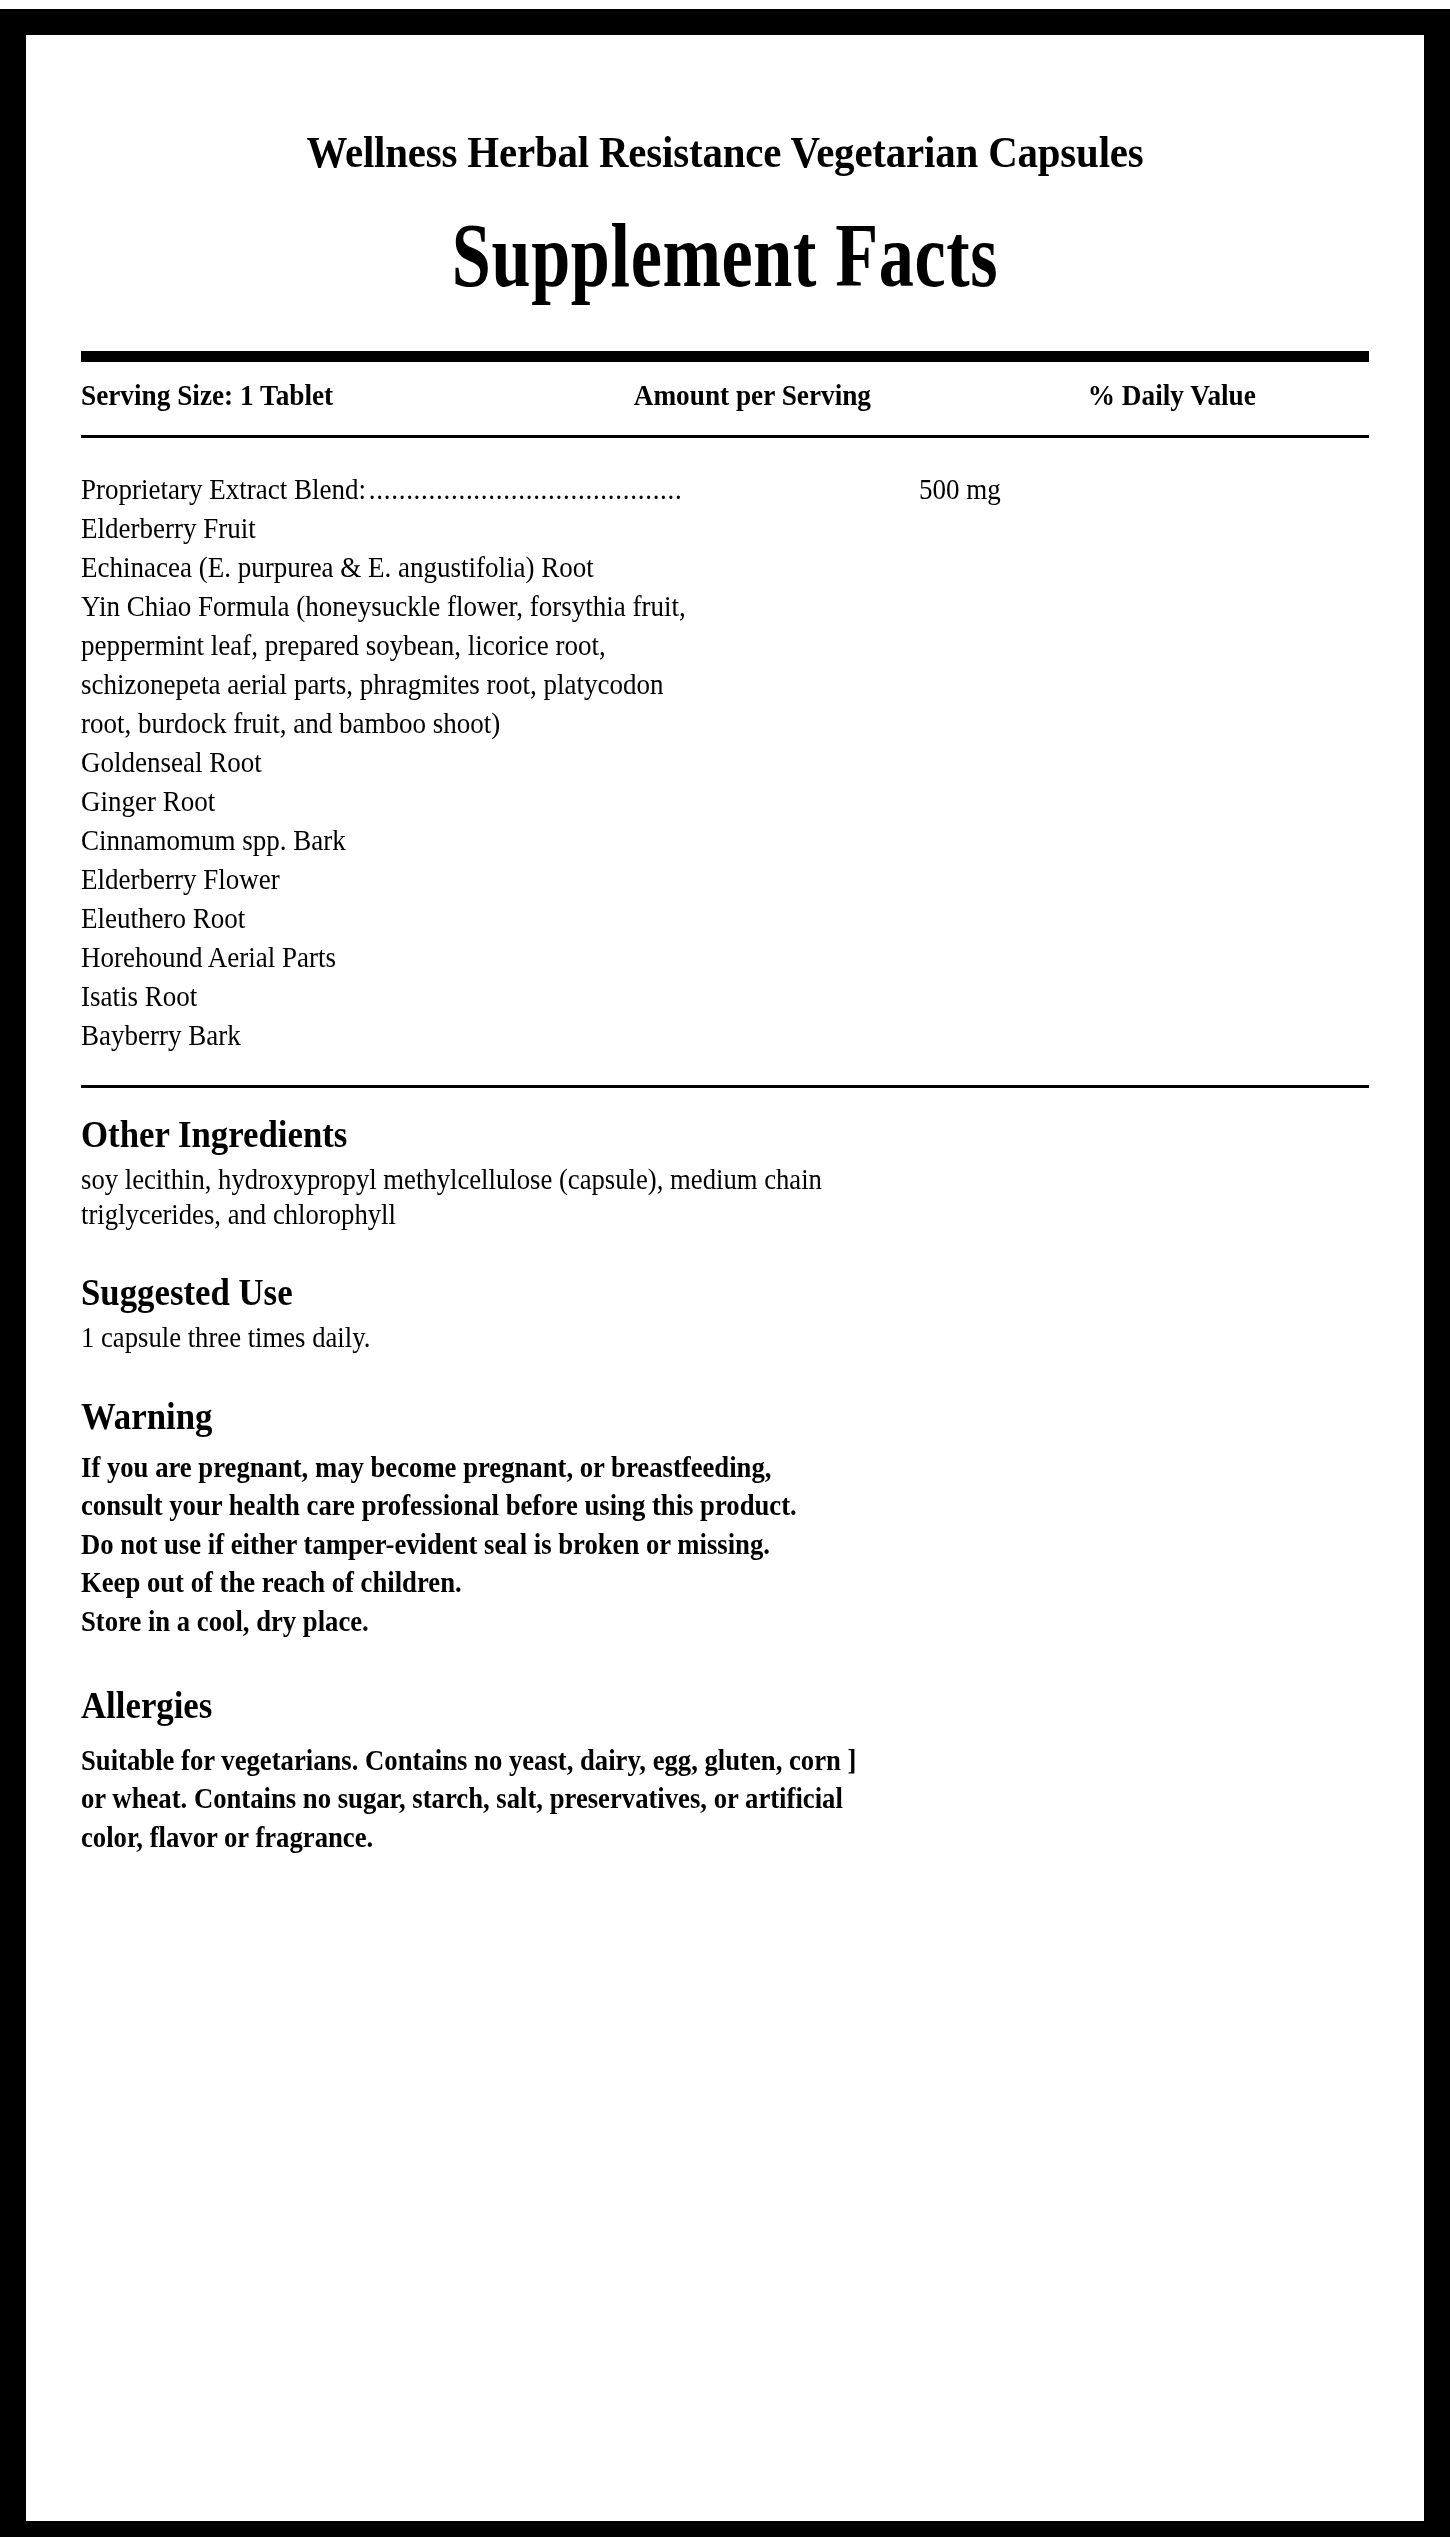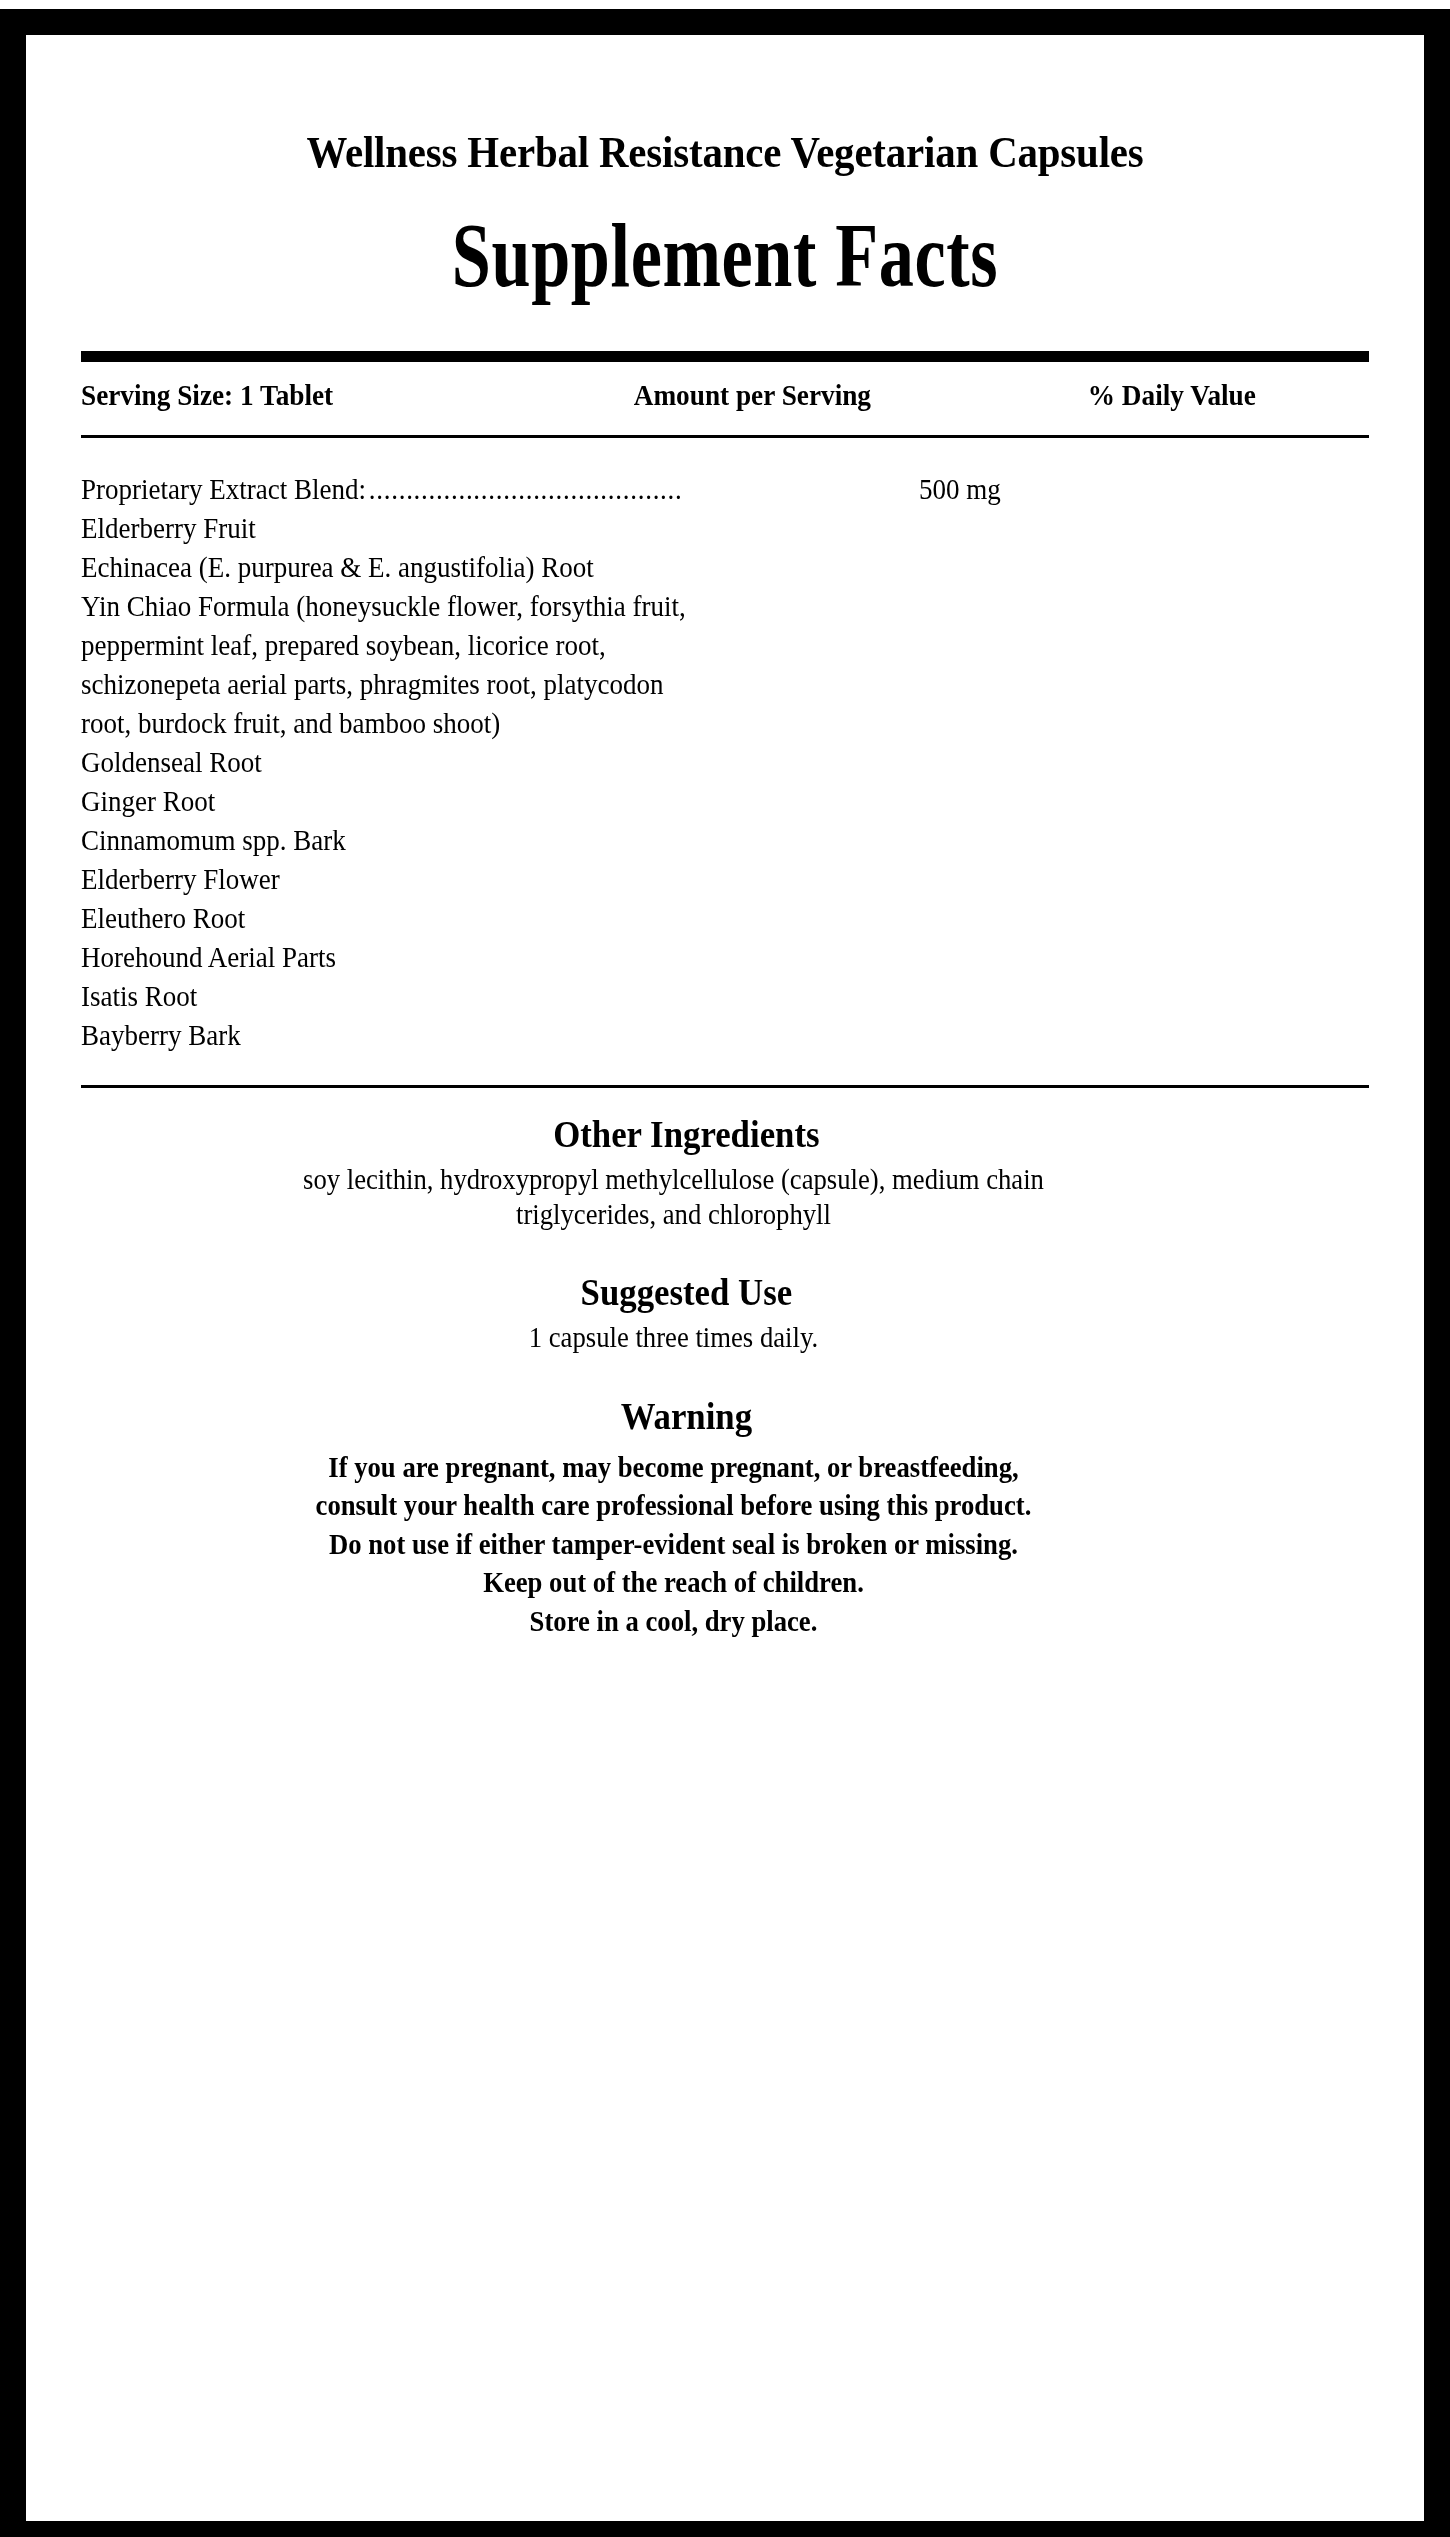--- a/index.html
+++ b/index.html
@@ -108,21 +108,21 @@
   .blend-dots {
     flex: 1 1 auto;
     overflow: hidden;
     white-space: nowrap;
     letter-spacing: 0.8px;
     margin: 0 3.2px;
   }
   .blend-amt { flex: 0 0 auto; padding-right: 266px; }
 
   
-  .section { color: #000; text-align: center; }
+  .section { color: #000; }
   .section-heading {
     margin: 0;
     font-size: 37px;
     font-weight: bold;
     line-height: 1.1;
     transform: scaleX(0.94);
     transform-origin: left top;
     white-space: nowrap;
   }
   .section-body {
@@ -211,16 +211,24 @@
       <h3 class="section-heading">Warning</h3>
       <div class="section-body bold">
           <div class="body-line">If you are pregnant, may become pregnant, or breastfeeding,</div>
           <div class="body-line">consult your health care professional before using this product.</div>
           <div class="body-line">Do not use if either tamper-evident seal is broken or missing.</div>
           <div class="body-line">Keep out of the reach of children.</div>
           <div class="body-line">Store in a cool, dry place.</div>
         </div>
     </div>
 
+    <div class="section" id="allergies">
+      <h3 class="section-heading">Allergies</h3>
+      <div class="section-body bold">
+          <div class="body-line">Suitable for vegetarians. Contains no yeast, dairy, egg, gluten, corn ]</div>
+          <div class="body-line">or wheat. Contains no sugar, starch, salt, preservatives, or artificial</div>
+          <div class="body-line">color, flavor or fragrance.</div>
+        </div>
+    </div>
 
   </div>
 </div>
 
 
 </body></html>

